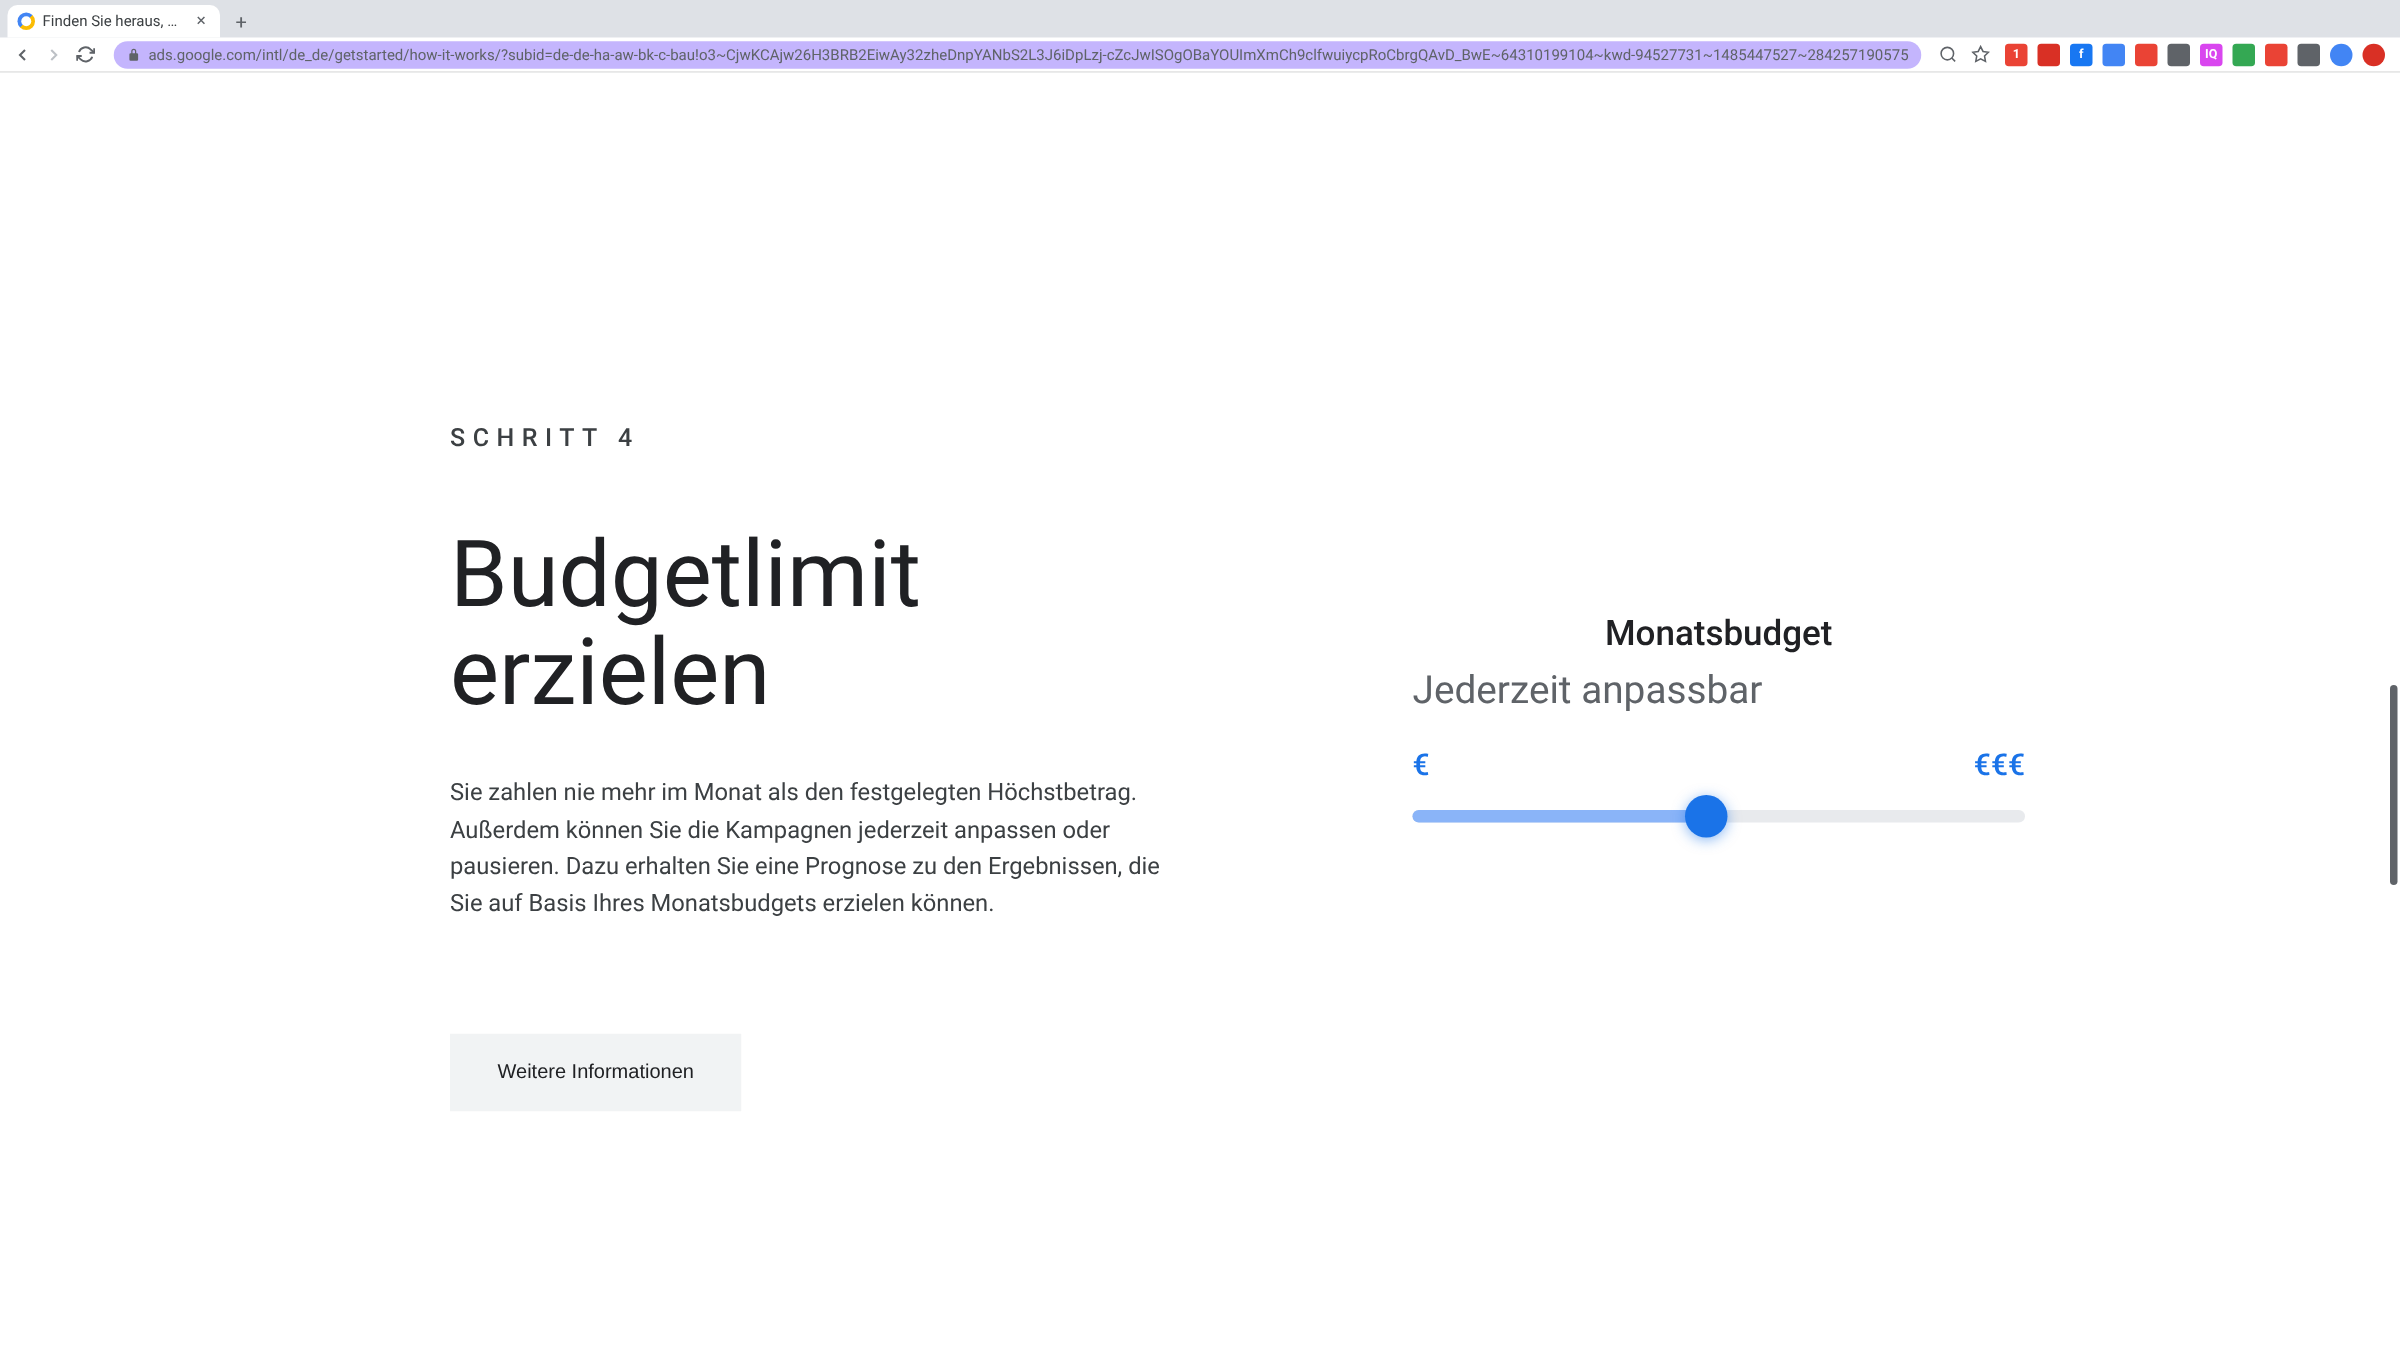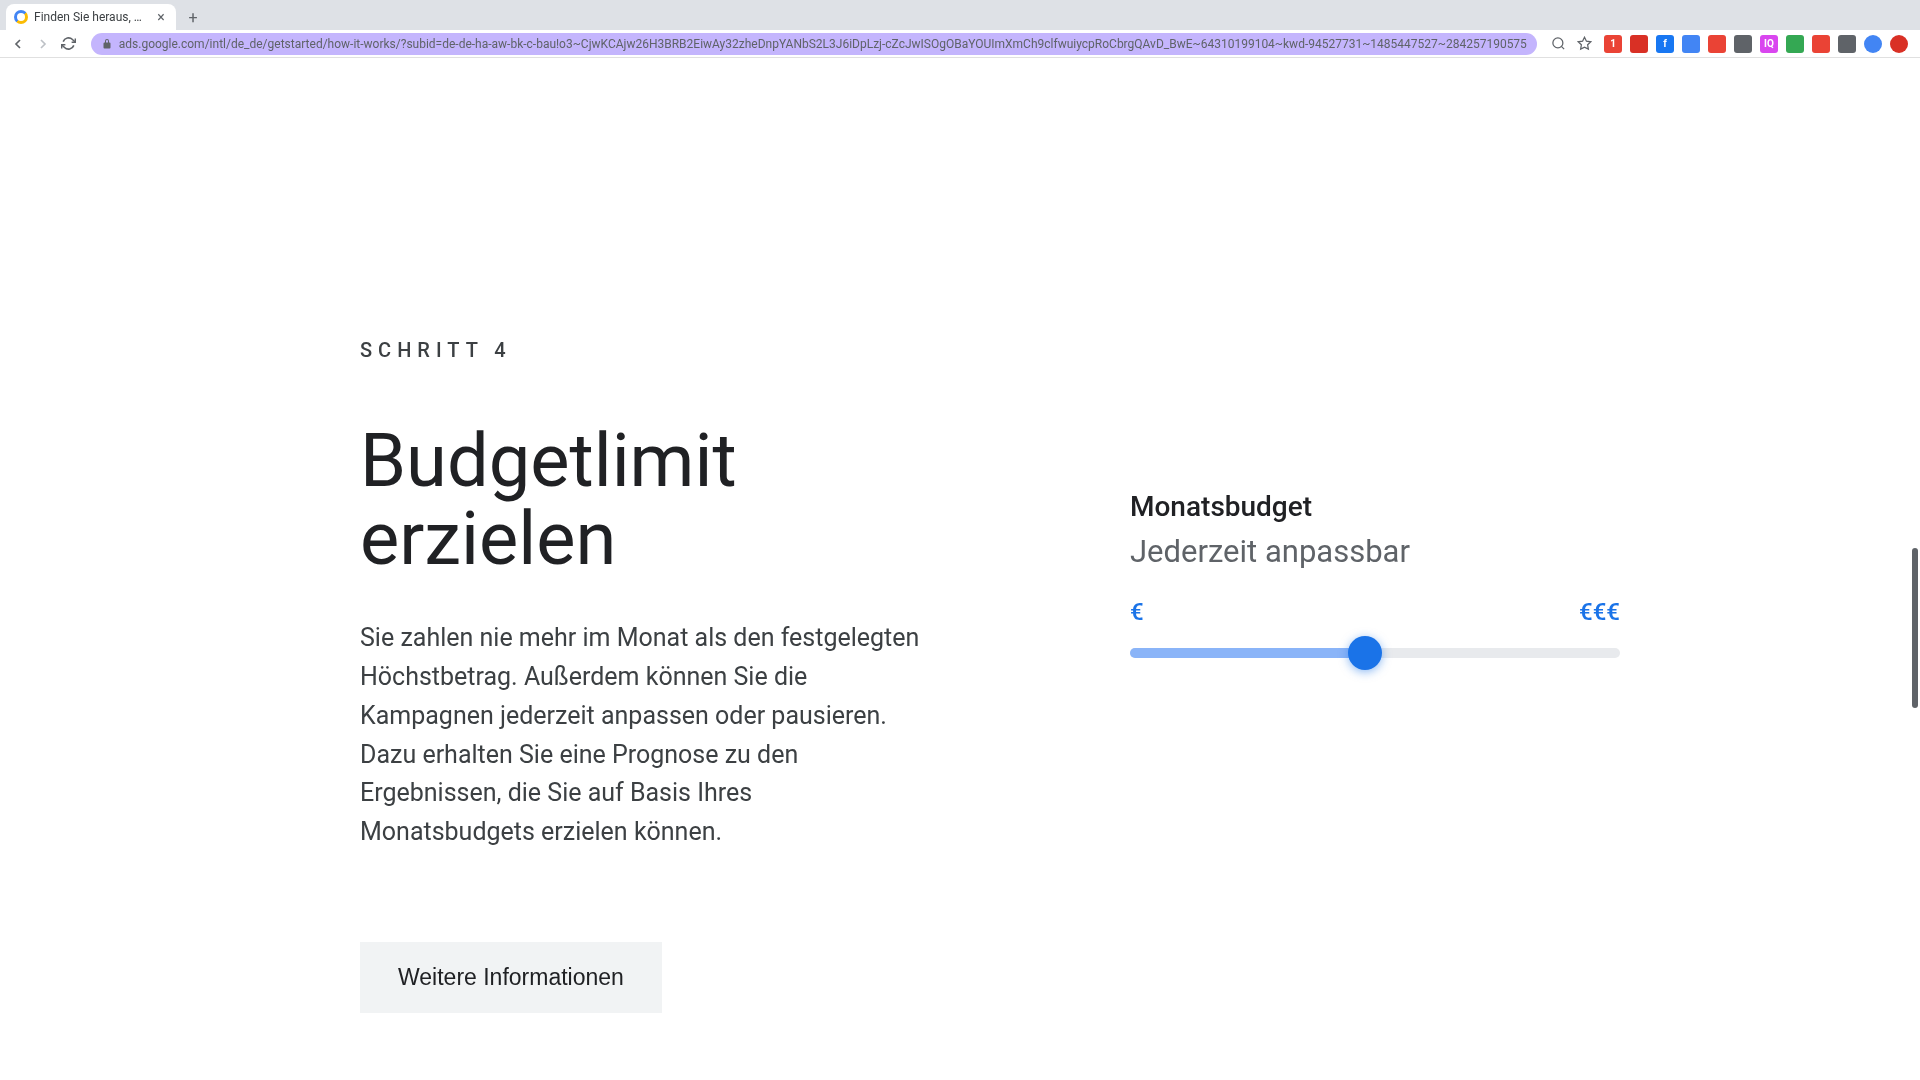--- a/index.html
+++ b/index.html
@@ -160,45 +160,46 @@
       margin-bottom: 60px;
     }
     .heading {
       font-size: 74px;
       line-height: 1.05;
       color: #202124;
       font-weight: 400;
       margin-bottom: 42px;
     }
     .description {
-      font-size: 25px;
+      font-size: 19px;
       line-height: 1.55;
       color: #3c4043;
       font-weight: 400;
       margin-bottom: 90px;
     }
     .more-btn {
       display: inline-block;
       background: #f1f3f4;
       padding: 22px 38px;
-      font-size: 23px;
+      font-size: 16px;
       color: #202124;
       font-weight: 500;
       border: none;
       cursor: pointer;
     }
     .widget-col {
       width: 490px;
       padding-top: 152px;
     }
     .widget-title {
       font-size: 28px;
       color: #202124;
       font-weight: 500;
       margin-bottom: 10px;
+      text-align: center;
     }
     .widget-sub {
       font-size: 31px;
       color: #5f6368;
       margin-bottom: 28px;
     }
     .slider-labels {
       display: flex;
       justify-content: space-between;
       font-size: 24px;

